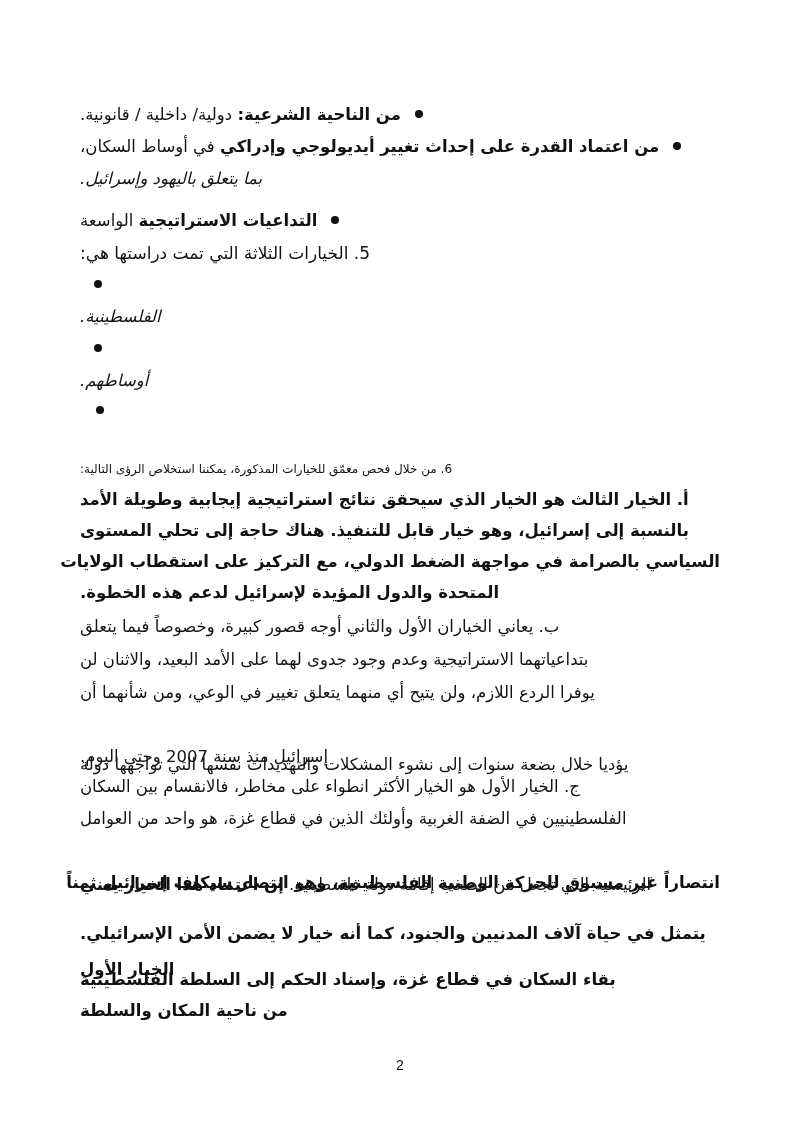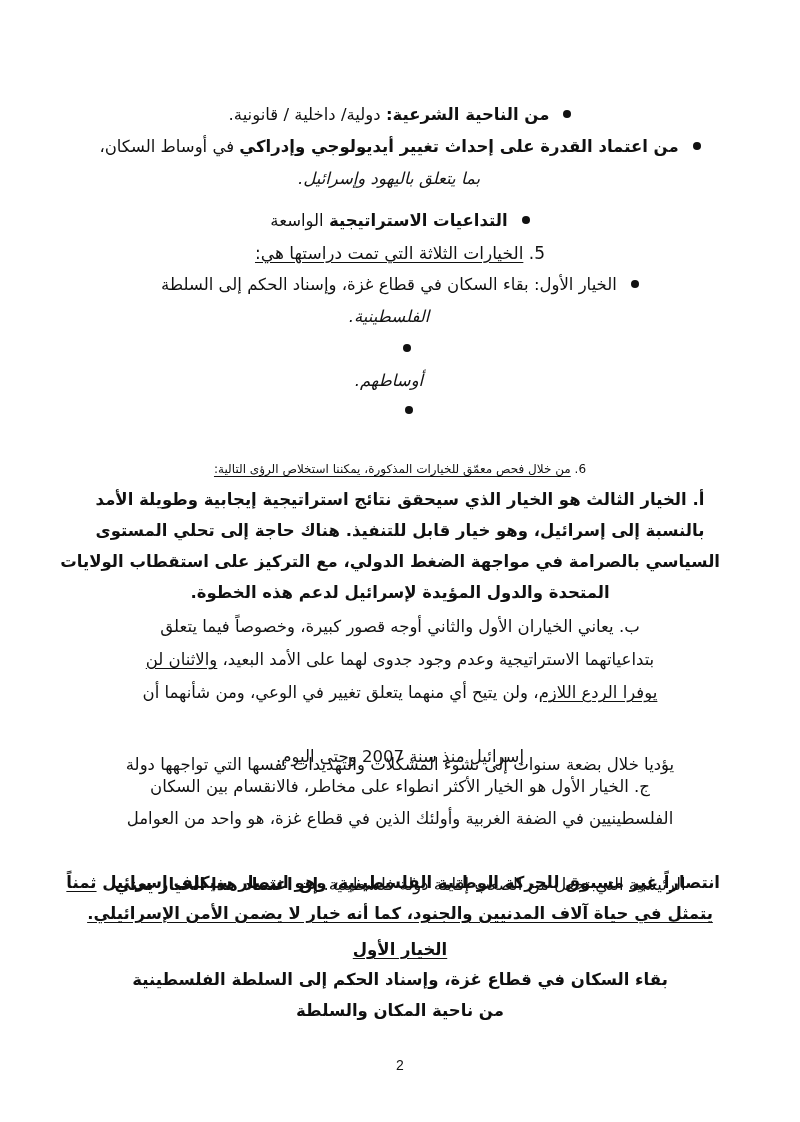--- a/index.html
+++ b/index.html
@@ -1,21 +1,21 @@
 <!DOCTYPE html>
 <html><head>
 <meta charset="utf-8">
 <style>
   html, body { margin:0; padding:0; background:#ffffff; }
   body { width:800px; height:1122px; position:relative; overflow:hidden;
          font-family:"DejaVu Sans", sans-serif; color:#111; }
   .page { position:absolute; left:80px; top:0; width:640px; direction:rtl; }
-  .line { position:absolute; right:0; width:640px; font-size:16.5px; line-height:26px; white-space:nowrap; text-align:center; }
+  .line { position:absolute; right:0; width:640px; font-size:16.5px; line-height:26px; white-space:nowrap; text-align:left; }
   .b { font-weight:bold; }
-  .u { text-decoration:underline; text-underline-offset:3px; }
+  .u { text-underline-offset:3px;margin-top:20px; }
   .bullet { display:inline-block; width:8px; height:8px; border-radius:50%; background:#111; margin-left:14px; vertical-align:middle; position:relative; top:-2px; }
   .cont { right:22px; width:618px;font-style:italic; }
   .pagenum { position:absolute; left:0; width:800px; top:1057px; text-align:center; font-size:14px; font-family:"Liberation Sans", sans-serif; }
 </style>
 </head>
 <body>
 
 <div class="page">
 
   <div class="line" style="top:102px">
@@ -26,21 +26,21 @@
   </div>
   <div class="line cont" style="top:166px">بما يتعلق باليهود وإسرائيل.</div>
   <div class="line" style="top:208px">
     <span class="bullet"></span><span class="b">التداعيات الاستراتيجية</span><span> الواسعة</span>
   </div>
 
   <div class="line" style="top:240px; font-size:17px">
     <span>5.</span> <span class="u">الخيارات الثلاثة التي تمت دراستها هي:</span>
   </div>
   <div class="line" style="top:272px">
-    <span class="bullet"></span><span>الخيار الأول: بقاء السكان في قطاع غزة، وإسناد الحكم إلى السلطة</span>
+    <span class="bullet"></span>
   </div>
   <div class="line cont" style="top:304px">الفلسطينية.</div>
   <div class="line" style="top:336px">
     <span class="bullet"></span>
   </div>
   <div class="line cont" style="top:368px">أوساطهم.</div>
   <div class="line" style="top:398px; right:-2px">
     <span class="bullet"></span>
   </div>
 

